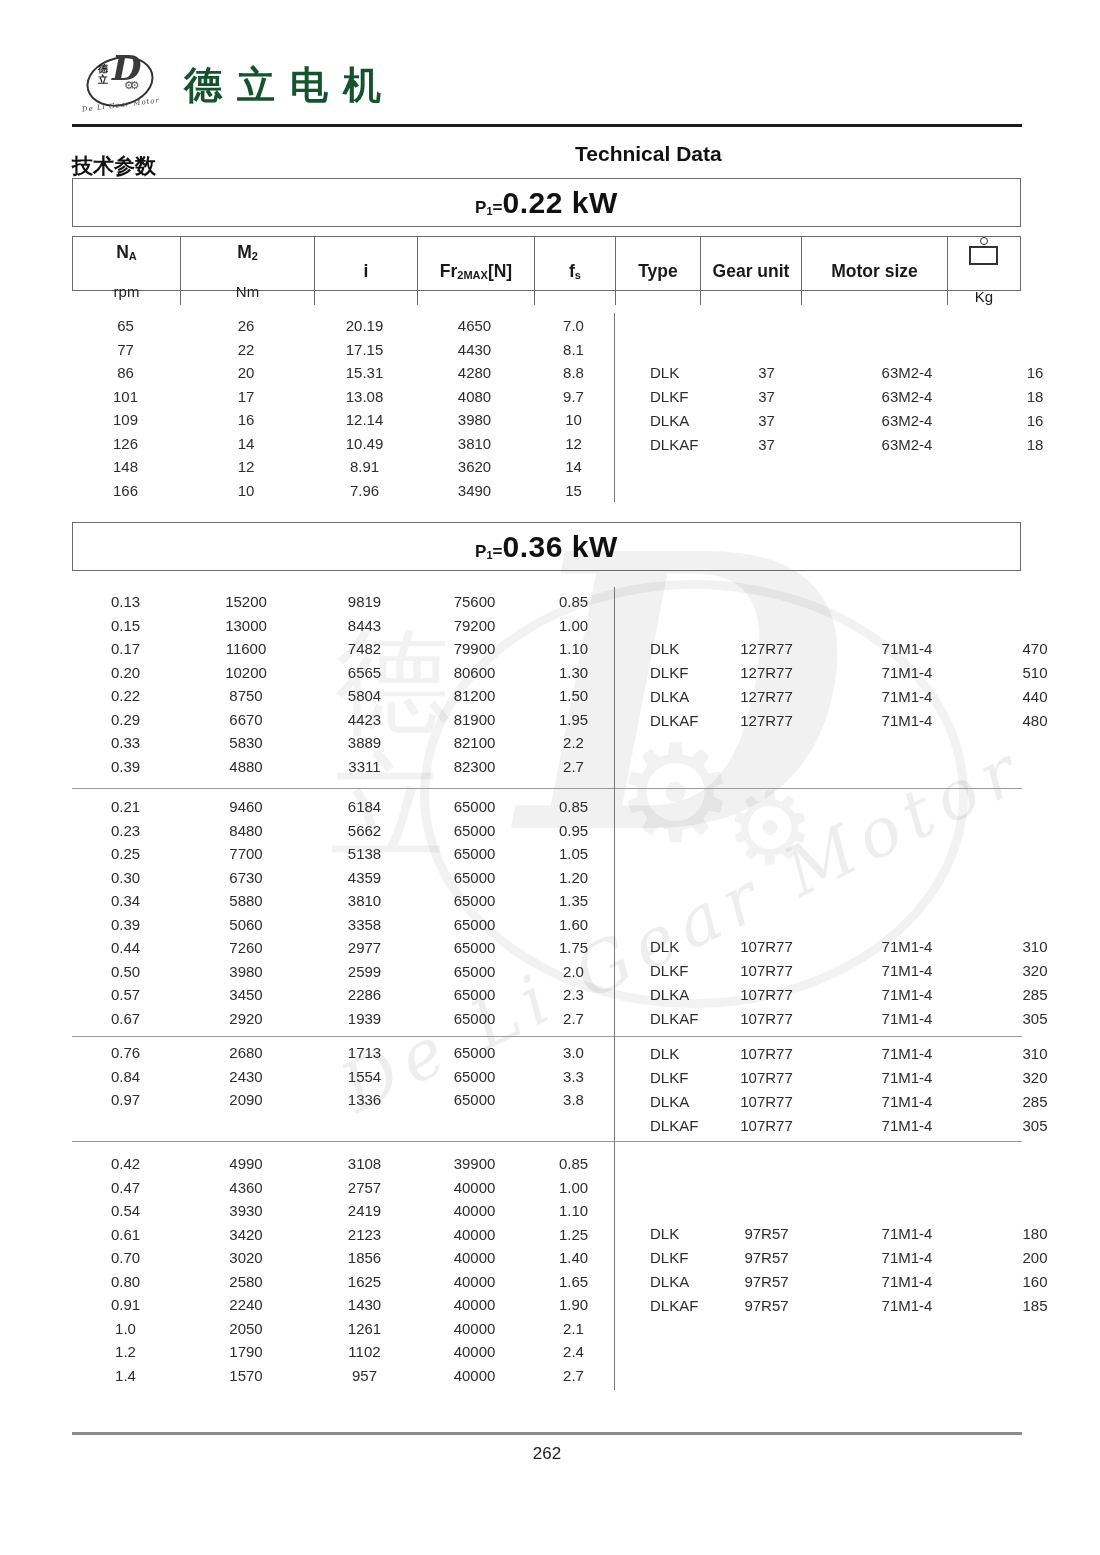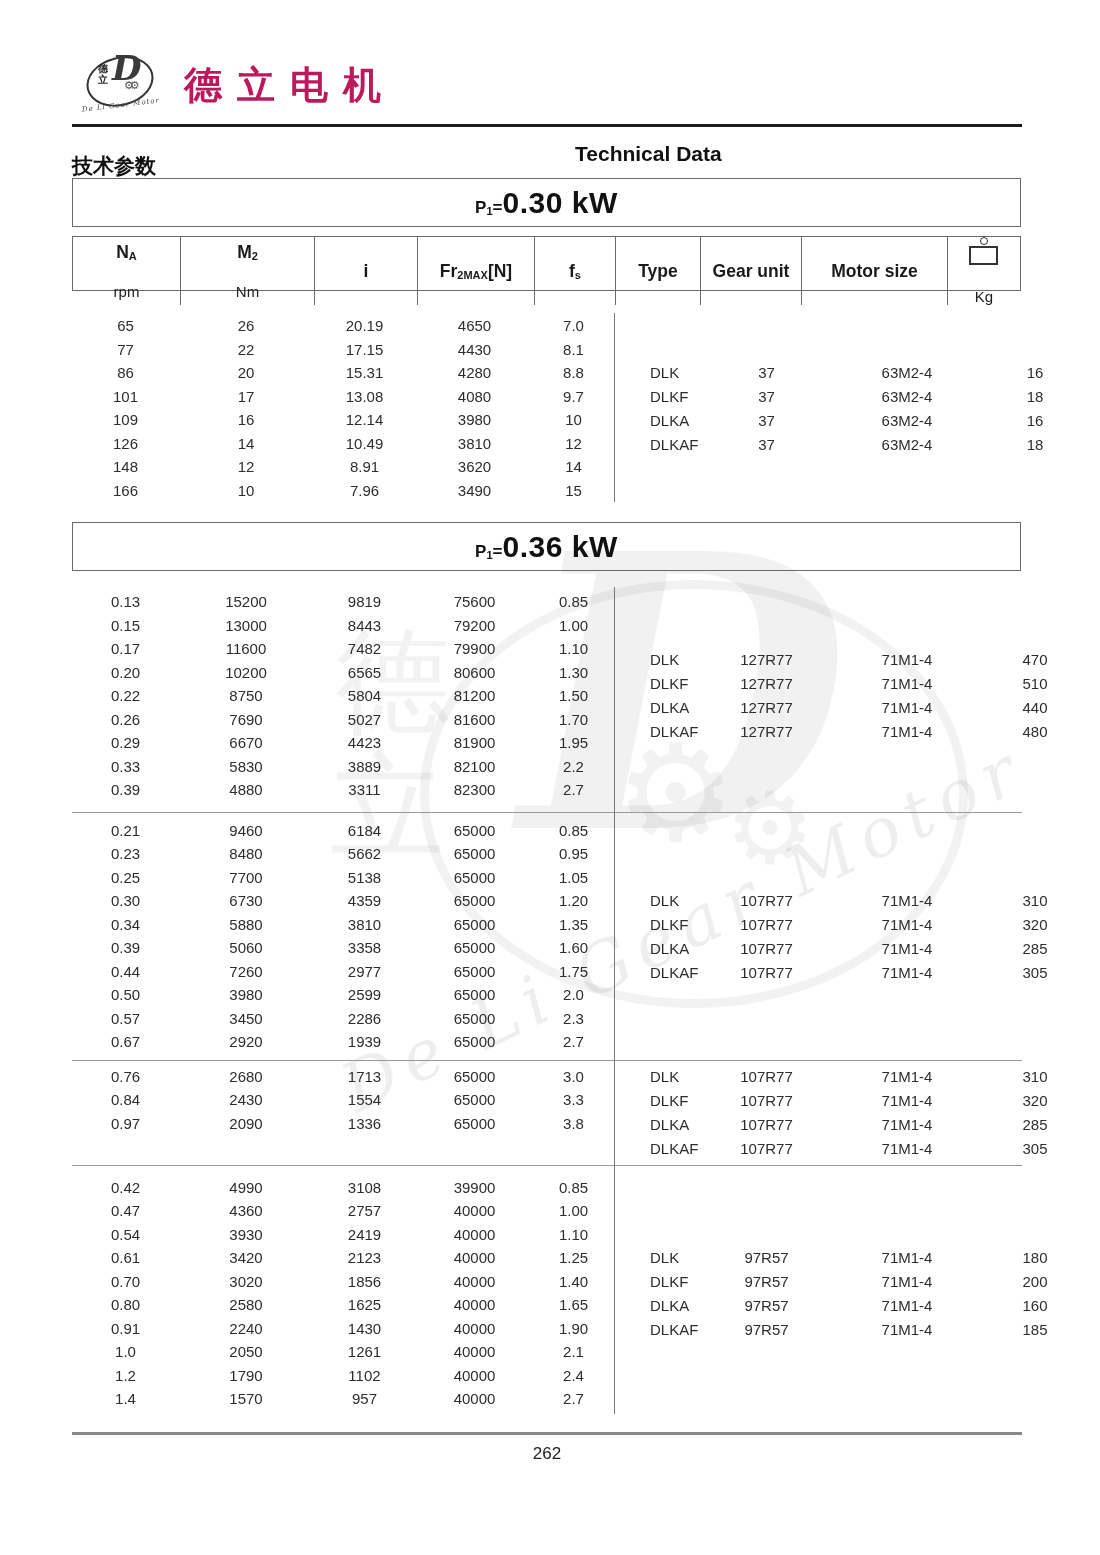--- a/index.html
+++ b/index.html
@@ -28,21 +28,21 @@
   .logo { position:absolute; left:6px; top:0px; width:86px; height:66px; }
   .logo-ellipse { position:absolute; left:8px; top:5px; width:64px; height:45px;
     border:2px solid #333; border-radius:50%; transform:rotate(-14deg); }
   .logo-cn { position:absolute; left:19px; top:11px; width:12px; font-size:10px; line-height:11px;
     font-weight:bold; font-family:"DejaVu Sans", sans-serif; color:#222; text-align:center; }
   .logo-d { position:absolute; left:34px; top:-1px; font:italic bold 34px "DejaVu Serif", serif; color:#3a3a3a; line-height:1; }
   .logo-gears { position:absolute; left:46px; top:27px; font-size:11px; letter-spacing:-4px; color:#555; }
   .logo-arc { position:absolute; left:-4px; top:49px; width:94px; text-align:center;
     font:italic 7px "DejaVu Serif", serif; color:#444; transform:rotate(-7deg); letter-spacing:1px; white-space:nowrap; }
   .brand-name { position:absolute; left:112px; top:8px; font-family:"DejaVu Serif", serif;
-    font-weight:bold; font-size:38px; letter-spacing:15px; color:#be185d; white-space:nowrap; }
+    font-weight:bold; font-size:38px; letter-spacing:15px; color:#14532d; white-space:nowrap; }
   .head-rule { position:absolute; left:0; top:124px; width:950px; height:3px; background:#1c1c1c; }
 
   .heads { position:absolute; left:0; top:140px; width:950px; height:30px; }
   .head-cn { position:absolute; left:0; top:12px; font-size:21px; font-weight:bold; font-family:"DejaVu Sans", sans-serif; color:#111; }
   .head-en { position:absolute; left:503px; top:2px; font-size:21px; font-weight:bold; color:#111; }
 
   
   .box { position:absolute; left:0; width:946.8px; border:1.6px solid #6a6a6a; background:transparent; }
   .titlebox { height:47px; display:flex; align-items:center; justify-content:center; }
   .b1 { top:178px; }
@@ -71,21 +71,21 @@
   .sec18 { top:300px; height:215px; padding-top:0; }
   .sec18 .group { padding:14px 0 13px; }
   .sec25 { top:580px; }
   .vline { position:absolute; width:1px; background:#787878; left:542px; z-index:2; }
   .sec18 .vline { top:13px; bottom:13px; }
   .sec25 .vline { top:7px; bottom:9px; }
 
   .group { position:relative; display:flex; }
   .group.sep { border-bottom:1px solid #9a9a9a; }
   .g1 { padding:10px 0; }
-  .g2 { padding:6px 0; }
+  .g2 { padding:6px 0;align-items:flex-end; }
   .g3 { padding:4px 0; }
   .g4 { padding:10px 0 12px; }
 
   .lgrid { width:542px; display:flex; flex-direction:column; }
   .rgrid { width:408px; display:flex; flex-direction:column; justify-content:center; }
   .rgrid.top { justify-content:flex-start; }
 
   .trow-l { display:grid; grid-template-columns:107px 134px 103px 117px 81px; height:23.5px; }
   .trow-r { display:grid; grid-template-columns:85px 101px 146px 76px; height:24px;gap:17px; }
   .tcell { text-align:center; font-size:15px; color:#2d2d2d; align-self:center; line-height:1; }
@@ -128,21 +128,21 @@
   <div class="heads">
     <div class="head-cn">技术参数</div>
     <div class="head-en">Technical Data</div>
   </div>
 
   <div class="box titlebox b1">
     <span class="ptitle">
       <span class="psmall">P</span>
         <span class="psub">1</span>
         <span class="psmall">=</span>
-        <span class="pbig">0.30 kW</span>
+        <span class="pbig">0.22 kW</span>
     </span>
   </div>
 
   <div class="box thead">
     <div class="hcell">
       <div class="hmain"><span>N</span><span class="hsub">A</span></div>
       <div class="hunit">rpm</div>
     </div>
     <div class="hcell">
       <div class="hmain"><span>M</span><span class="hsub">2</span></div>
@@ -307,27 +307,20 @@
             <div class="tcell">1.30</div>
           </div>
           <div class="trow-l">
             <div class="tcell">0.22</div>
             <div class="tcell">8750</div>
             <div class="tcell">5804</div>
             <div class="tcell">81200</div>
             <div class="tcell">1.50</div>
           </div>
           <div class="trow-l">
-            <div class="tcell">0.26</div>
-            <div class="tcell">7690</div>
-            <div class="tcell">5027</div>
-            <div class="tcell">81600</div>
-            <div class="tcell">1.70</div>
-          </div>
-          <div class="trow-l">
             <div class="tcell">0.29</div>
             <div class="tcell">6670</div>
             <div class="tcell">4423</div>
             <div class="tcell">81900</div>
             <div class="tcell">1.95</div>
           </div>
           <div class="trow-l">
             <div class="tcell">0.33</div>
             <div class="tcell">5830</div>
             <div class="tcell">3889</div>

